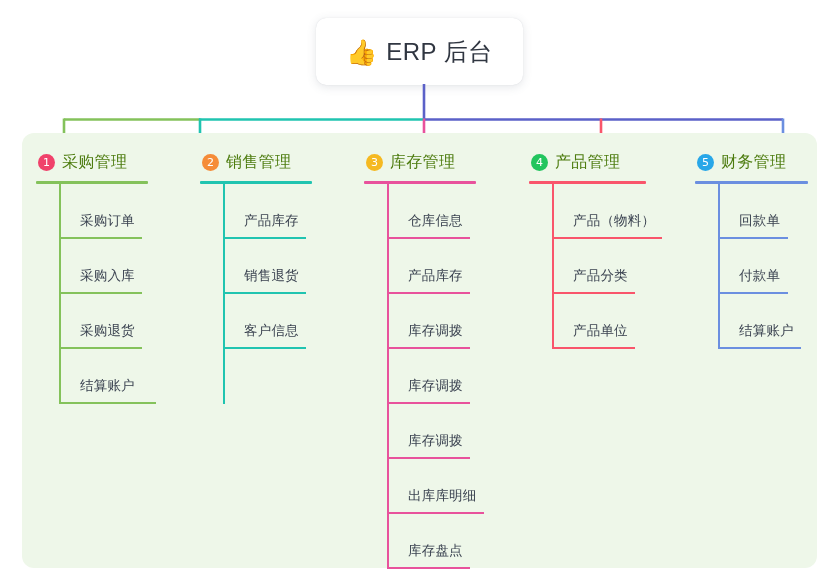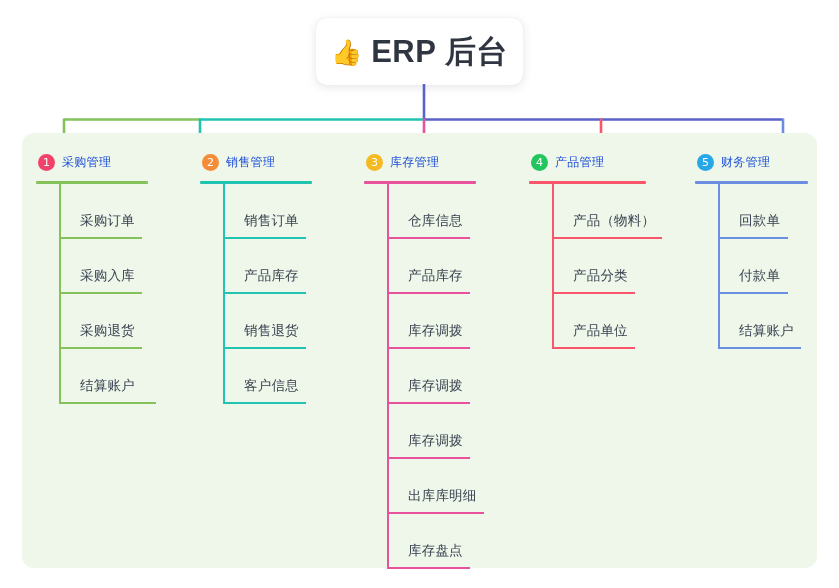--- a/index.html
+++ b/index.html
@@ -31,25 +31,24 @@
     gap: 9px;
     box-sizing: border-box;
   }
   #root-icon {
     font-size: 25px;
     line-height: 1;
     display: inline-block;
     transform: translateY(1px);
   }
   #root-title {
-    font-size: 31px;
+    font-size: 24px;
     color: #303641;
     letter-spacing: 0.5px;
     white-space: nowrap;
-    font-weight: bold;
   }
 
   
   #connectors {
     position: absolute;
     left: 0;
     top: 0;
     width: 839px;
     height: 588px;
     pointer-events: none;
@@ -84,22 +83,22 @@
     height: 17px;
     border-radius: 50%;
     color: #ffffff;
     font-size: 11px;
     line-height: 17px;
     text-align: center;
     flex: 0 0 auto;
     font-family: "DejaVu Sans", sans-serif;
   }
   .col-title {
-    font-size: 12px;
-    color: #1d4ed8;
+    font-size: 16px;
+    color: #4d7c0f;
     white-space: nowrap;
     letter-spacing: 0.3px;
   }
   .col-rule {
     height: 3px;
     border-radius: 1px;
     margin-top: 3px;
   }
 
   
@@ -184,24 +183,20 @@
     </div>
     <div class="column" style="left: 178px; top: 13px;">
       <div class="col-header">
         <span class="badge" style="background: rgb(245, 140, 56);">2</span>
         <span class="col-title">销售管理</span>
       </div>
       <div class="col-rule" style="width: 112px; background: rgb(32, 196, 176);"></div>
       <div class="items">
         <div class="spine" style="background: rgb(32, 196, 176); height: 220px;"></div>
         <div class="item">
-          <span class="item-label">销售订单</span>
-          <div class="item-rule" style="width: 83px; background: rgb(32, 196, 176);"></div>
-        </div>
-        <div class="item">
           <span class="item-label">产品库存</span>
           <div class="item-rule" style="width: 83px; background: rgb(32, 196, 176);"></div>
         </div>
         <div class="item">
           <span class="item-label">销售退货</span>
           <div class="item-rule" style="width: 83px; background: rgb(32, 196, 176);"></div>
         </div>
         <div class="item">
           <span class="item-label">客户信息</span>
           <div class="item-rule" style="width: 83px; background: rgb(32, 196, 176);"></div>

